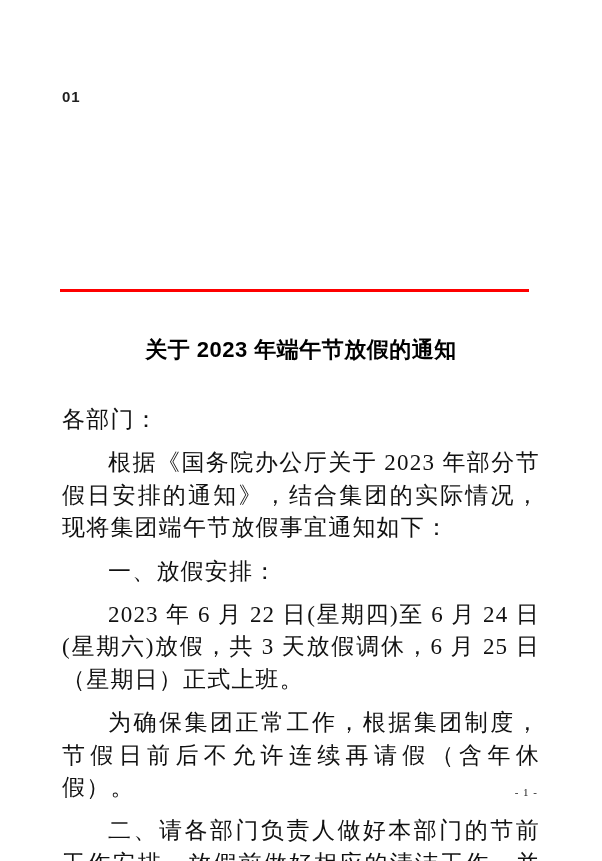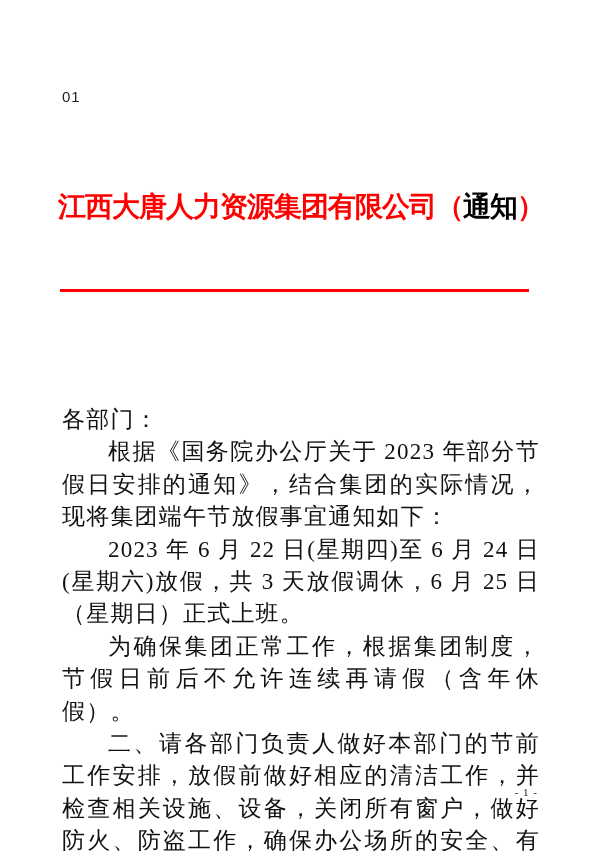--- a/index.html
+++ b/index.html
@@ -14,21 +14,21 @@
     overflow: hidden;
     font-family: "Liberation Serif", serif;
     color: #111;
   }
 
   .corner-code {
     position: absolute;
     left: 62px;
     top: 88px;
     font-family: "Liberation Sans", sans-serif;
-    font-weight: 400;
+    font-weight: 700;
     font-size: 15px;
     letter-spacing: 1px;
     color: #1f1f1f;
   }
 
   .org-title {
     position: absolute;
     left: 0;
     right: 0;
     top: 188px;
@@ -83,48 +83,49 @@
     width: 478px;
     font-family: "Liberation Serif", serif;
     font-size: 23px;
     line-height: 32.4px;
     letter-spacing: 1.2px;
     text-align: justify;
     text-justify: inter-character;
     color: #111;
   }
   .body-text p { margin: 0; }
-  .body-text p.indent { text-indent: 2em; }
+  .body-text p.indent { text-indent: 2em; margin-top: 11px; }
 
   .page-number {
     position: absolute;
     top: 786px;
     right: 64px;
     font-family: "Liberation Serif", serif;
     font-size: 11px;
     letter-spacing: 1px;
     color: #222;
   }
 </style>
 </head>
 <body>
 
 <div class="page">
 
   <div class="corner-code">01</div>
 
-  <div class="org-title"><span>江西大唐人力资源集团有限公司</span><span>（</span><span class="doc-type">通知</span><span>）</span></div>
 
 
   <div class="red-rule"></div>
 
+  <div class="notice-title">关于 2023 年端午节放假的通知</div>
 
   <div class="body-text">
     <p>各部门：</p>
     <p class="indent">根据《国务院办公厅关于 2023 年部分节假日安排的通知》，结合集团的实际情况，现将集团端午节放假事宜通知如下：</p>
+    <p class="indent">一、放假安排：</p>
     <p class="indent">2023 年 6 月 22 日(星期四)至 6 月 24 日(星期六)放假，共 3 天放假调休，6 月 25 日（星期日）正式上班。</p>
     <p class="indent">为确保集团正常工作，根据集团制度，节假日前后不允许连续再请假（含年休假）。</p>
     <p class="indent">二、请各部门负责人做好本部门的节前工作安排，放假前做好相应的清洁工作，并检查相关设施、设备，关闭所有窗户，做好防火、防盗工作，确保办公场所的安全、有序。</p>
   </div>
 
   <div class="page-number">- 1 -</div>
 
 </div>
 
 </body></html>

